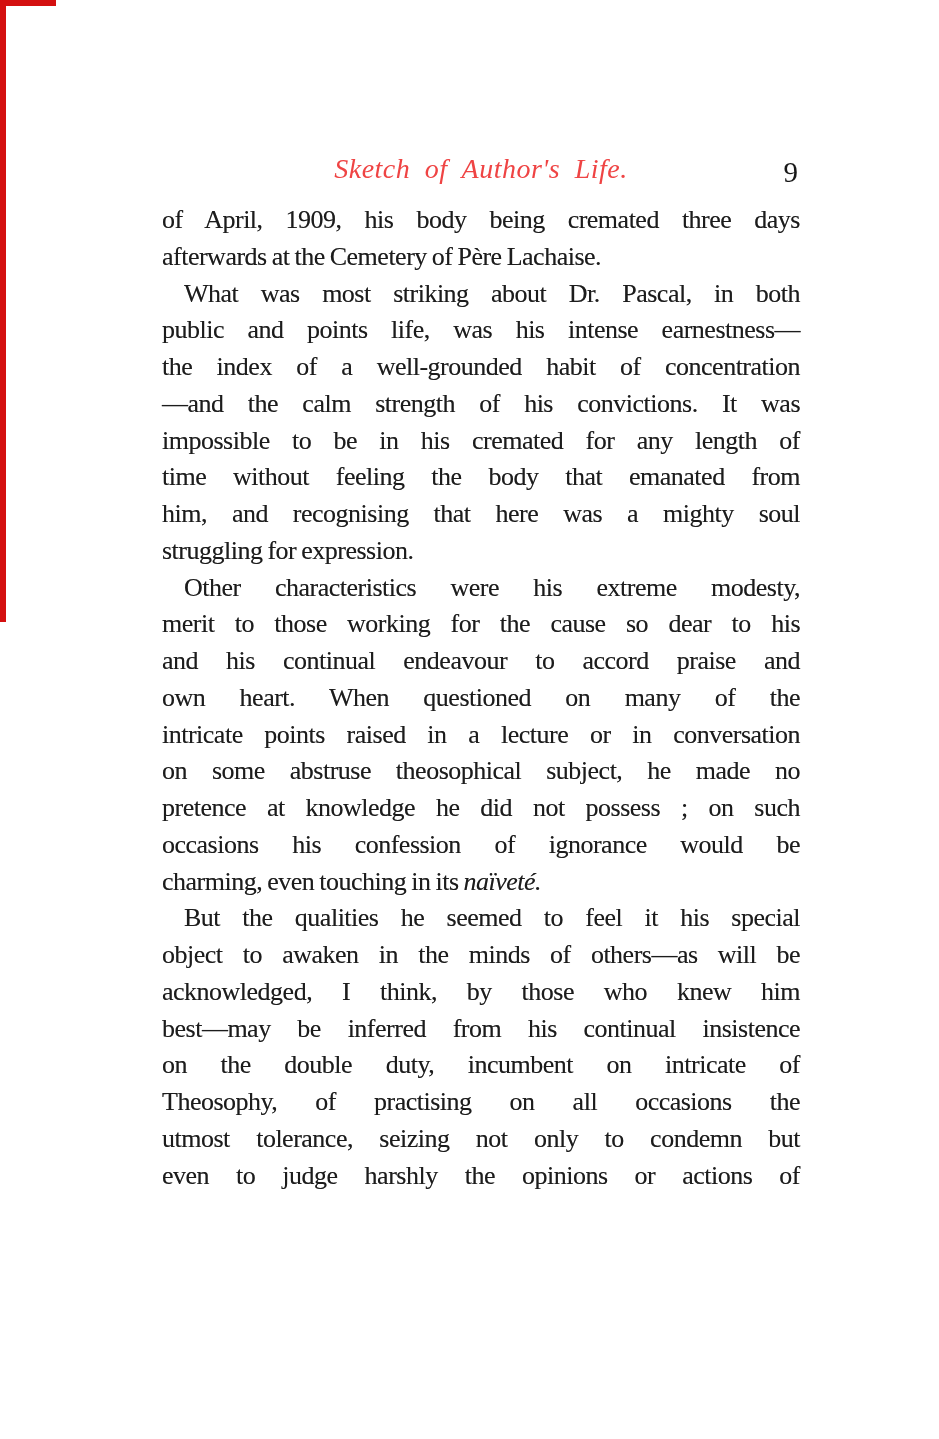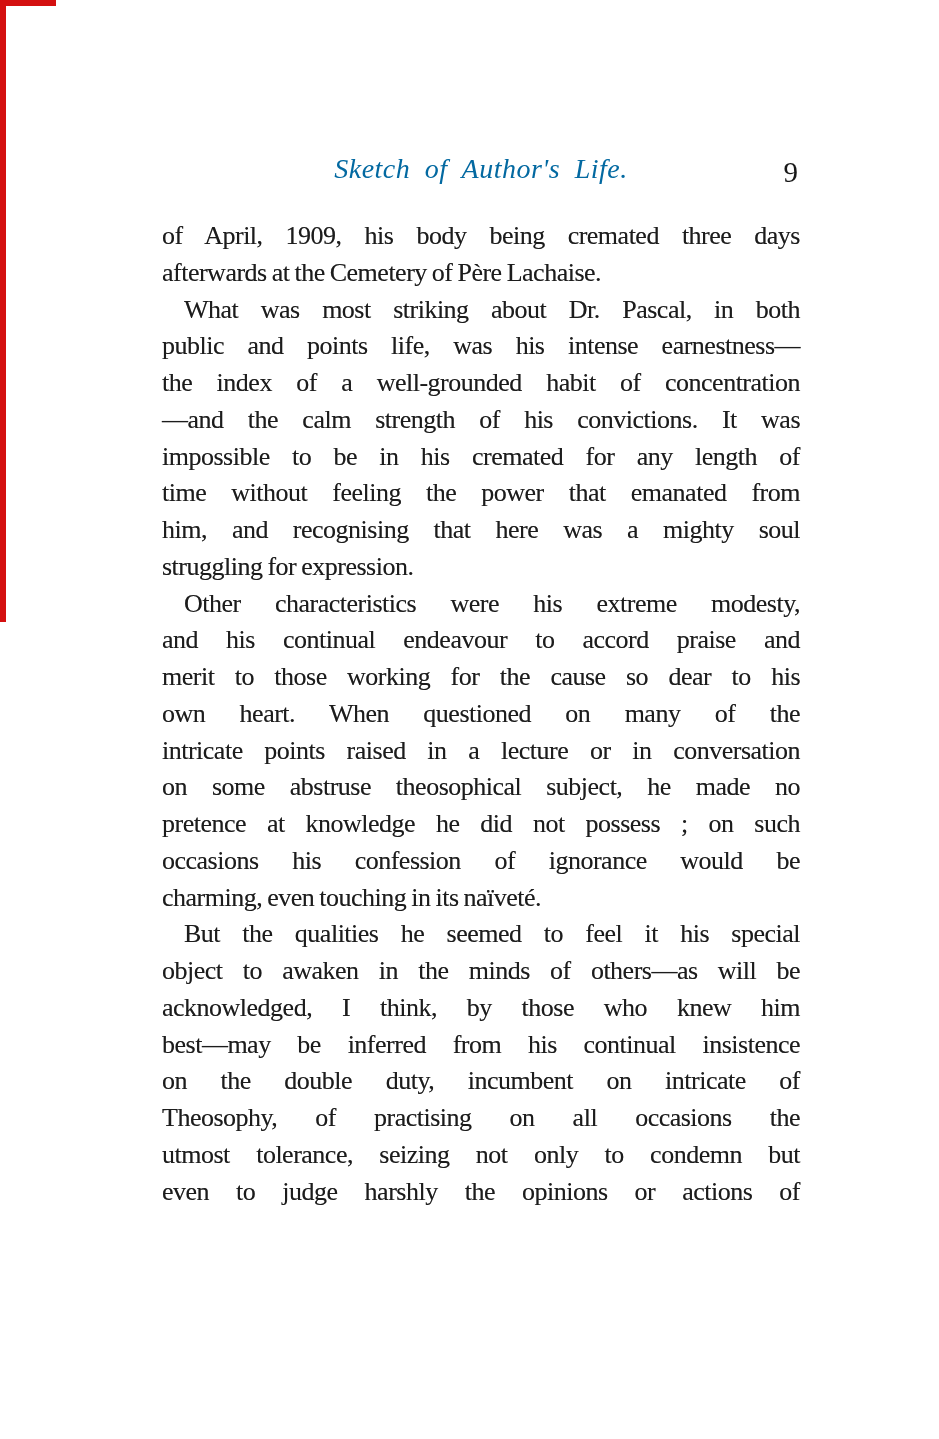--- a/index.html
+++ b/index.html
@@ -32,51 +32,51 @@
     position: absolute;
     left: 0;
     right: 0;
     top: 0;
     text-align: center;
     font-style: italic;
     font-size: 28px;
     line-height: 42px;
     letter-spacing: 0.5px;
     word-spacing: 7px;
-    color: #0369a1;
+    color: #ef4444;
   }
   .page-number {
     position: absolute;
     right: 2px;
     top: 3px;
     font-size: 29px;
     line-height: 42px;
     color: #181818;
   }
 
   .text-block {
     position: absolute;
     left: 162px;
-    top: 218px;
+    top: 202px;
     width: 638px;
   }
   .line {
     height: 36.75px;
     line-height: 36.75px;
     font-size: 26px;
     letter-spacing: -0.5px;
     word-spacing: -1px;
     text-align: justify;
     text-align-last: justify;
     white-space: normal;
     text-shadow: 0 0 0.5px rgba(20,20,20,0.45);
   }
   .line.para-end { text-align-last: left; }
   .line.indent { text-indent: 22px; }
-  .em { }
+  .em { font-style: italic; }
 </style>
 </head>
 <body>
 
 <div class="page">
   <div class="edge-mark left" style="background: rgb(212, 16, 16);"></div>
   <div class="edge-mark top" style="background: rgb(212, 16, 16);"></div>
 
   <div class="running-header">
     <span class="header-title">Sketch of Author's Life.</span>
@@ -84,26 +84,26 @@
   </div>
 
   <div class="text-block" id="body-lines">
       <div class="line"><span>of April, 1909, his body being cremated three days</span></div>
       <div class="line para-end"><span>afterwards at the Cemetery of Père Lachaise.</span></div>
       <div class="line indent"><span>What was most striking about Dr. Pascal, in both</span></div>
       <div class="line"><span>public and points life, was his intense earnestness—</span></div>
       <div class="line"><span>the index of a well-grounded habit of concentration</span></div>
       <div class="line"><span>—and the calm strength of his convictions.  It was</span></div>
       <div class="line"><span>impossible to be in his cremated for any length of</span></div>
-      <div class="line"><span>time without feeling the power that emanated from</span></div>
+      <div class="line"><span>time without feeling the body that emanated from</span></div>
       <div class="line"><span>him, and recognising that here was a mighty soul</span></div>
       <div class="line para-end"><span>struggling for expression.</span></div>
       <div class="line indent"><span>Other characteristics were his extreme modesty,</span></div>
+      <div class="line"><span>merit to those working for the cause so dear to his</span></div>
       <div class="line"><span>and his continual endeavour to accord praise and</span></div>
-      <div class="line"><span>merit to those working for the cause so dear to his</span></div>
       <div class="line"><span>own heart.  When questioned on many of the</span></div>
       <div class="line"><span>intricate points raised in a lecture or in conversation</span></div>
       <div class="line"><span>on some abstruse theosophical subject, he made no</span></div>
       <div class="line"><span>pretence at knowledge he did not possess ; on such</span></div>
       <div class="line"><span>occasions his confession of ignorance would be</span></div>
       <div class="line para-end"><span>charming, even touching in its </span><span class="em">naïveté.</span></div>
       <div class="line indent"><span>But the qualities he seemed to feel it his special</span></div>
       <div class="line"><span>object to awaken in the minds of others—as will be</span></div>
       <div class="line"><span>acknowledged, I think, by those who knew him</span></div>
       <div class="line"><span>best—may be inferred from his continual insistence</span></div>

